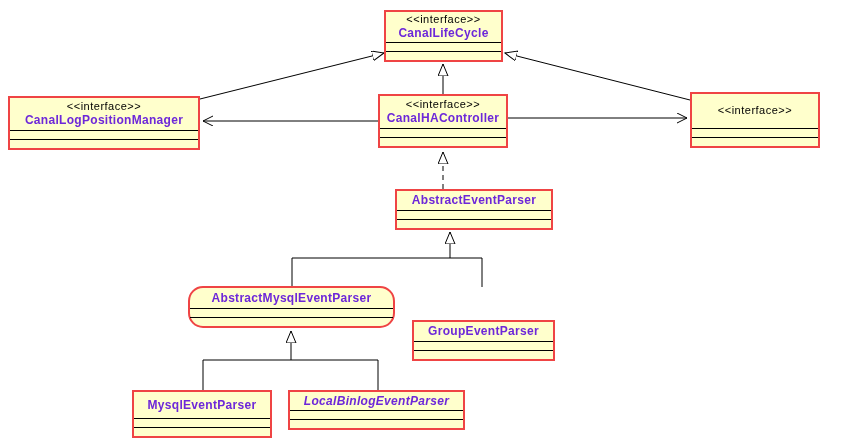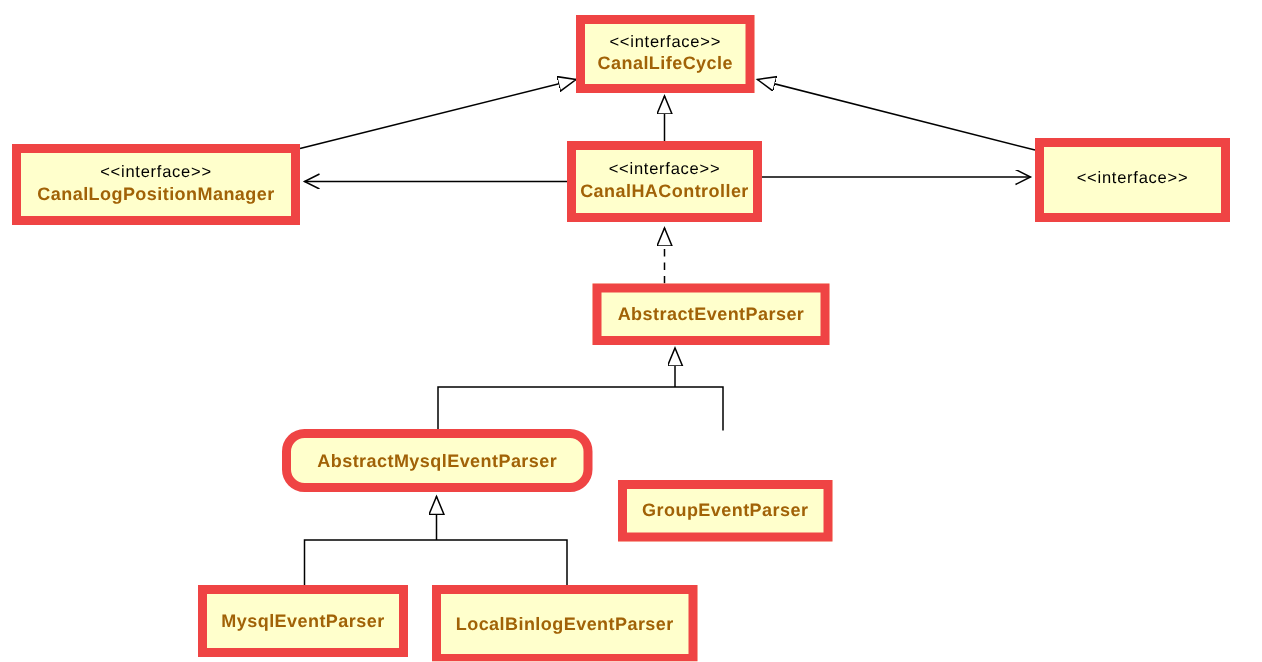--- a/index.html
+++ b/index.html
@@ -13,45 +13,45 @@
   }
   .edges {
     position: absolute;
     left: 0; top: 0;
     width: 841px; height: 441px;
     pointer-events: none;
   }
   .uml-class {
     position: absolute;
     background: #FFFFCC;
-    border: 6px solid #ef4444;
+    border: 2px solid #ef4444;
     box-sizing: border-box;
     display: flex;
-    flex-direction: row;
+    flex-direction: column;
   }
   .uml-name {
     flex: 1;
     display: flex;
     flex-direction: column;
     align-items: center;
     justify-content: center;
     line-height: 1.2;
     overflow: hidden;
     white-space: nowrap;
   }
   .uml-stereotype {
     font-size: 11px;
     font-weight: normal;
     color: #000000;
     letter-spacing: 0.5px;
   }
   .uml-classname {
     font-size: 12px;
     font-weight: bold;
-    color: #a16207;
+    color: #6d28d9;
     letter-spacing: 0.3px;
   }
   .uml-comp {
     height: 8px;
     border-top: 1px solid #000000;
   }
 </style>
 </head>
 <body>
 
@@ -143,21 +143,21 @@
   </div>
 
   <div class="uml-class" style="left:132px; top:390px; width:140px; height:48px;">
     <div class="uml-name">
       <span class="uml-classname">MysqlEventParser</span>
     </div>
     <div class="uml-comp"></div>
     <div class="uml-comp"></div>
   </div>
 
-  <div class="uml-class" style="left:288px; top:390px; width:177px; height:52px;">
+  <div class="uml-class" style="left:288px; top:390px; width:177px; height:40px;font-style:italic;">
     <div class="uml-name">
       <span class="uml-classname">LocalBinlogEventParser</span>
     </div>
     <div class="uml-comp"></div>
     <div class="uml-comp"></div>
   </div>
 
 </div>
 
 </body></html>

